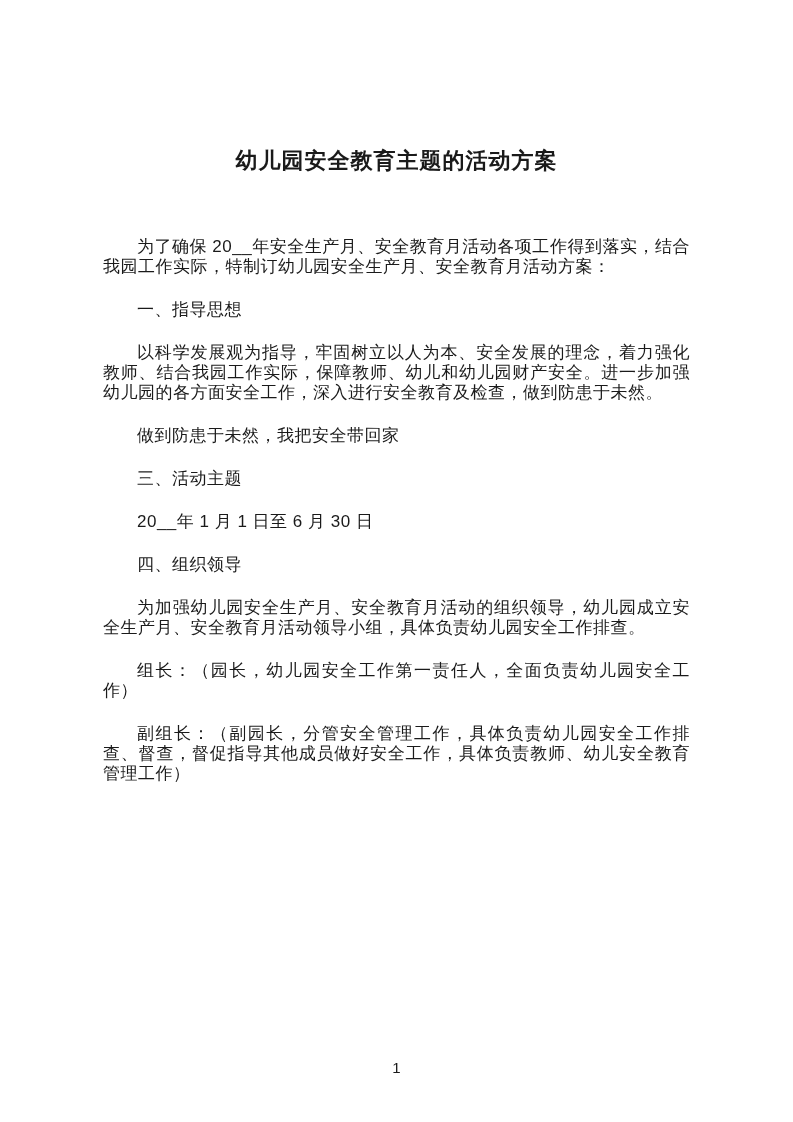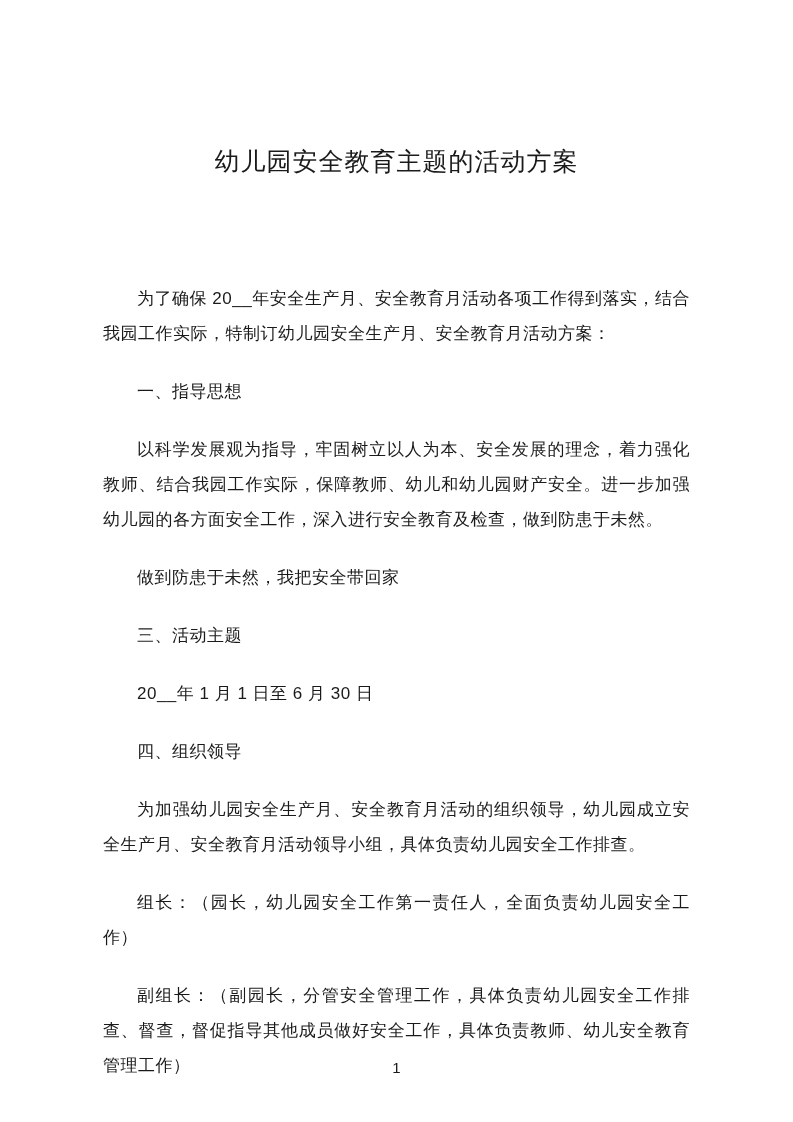--- a/index.html
+++ b/index.html
@@ -15,30 +15,30 @@
     overflow: hidden;
     font-family: "Liberation Sans", "DejaVu Sans", sans-serif;
     color: #1a1a1a;
     box-sizing: border-box;
   }
   .content {
     box-sizing: border-box;
     padding: 145px 103px 0 103px;
   }
   .doc-title {
-    font-size: 25px;
-    font-weight: normal;
+    font-size: 22px;
+    font-weight: bold;
     line-height: 32px;
     text-align: center;
     letter-spacing: 1px;
-    margin: 0 0 104px 0;
+    margin: 0 0 60px 0;
   }
   .para {
     font-size: 17px;
-    line-height: 35px;
+    line-height: 20px;
     margin: 0 0 23px 0;
     text-indent: 2em;
     text-align: justify;
     letter-spacing: 0.5px;
   }
   .page-footer {
     position: absolute;
     left: 0;
     right: 0;
     bottom: 44px;

